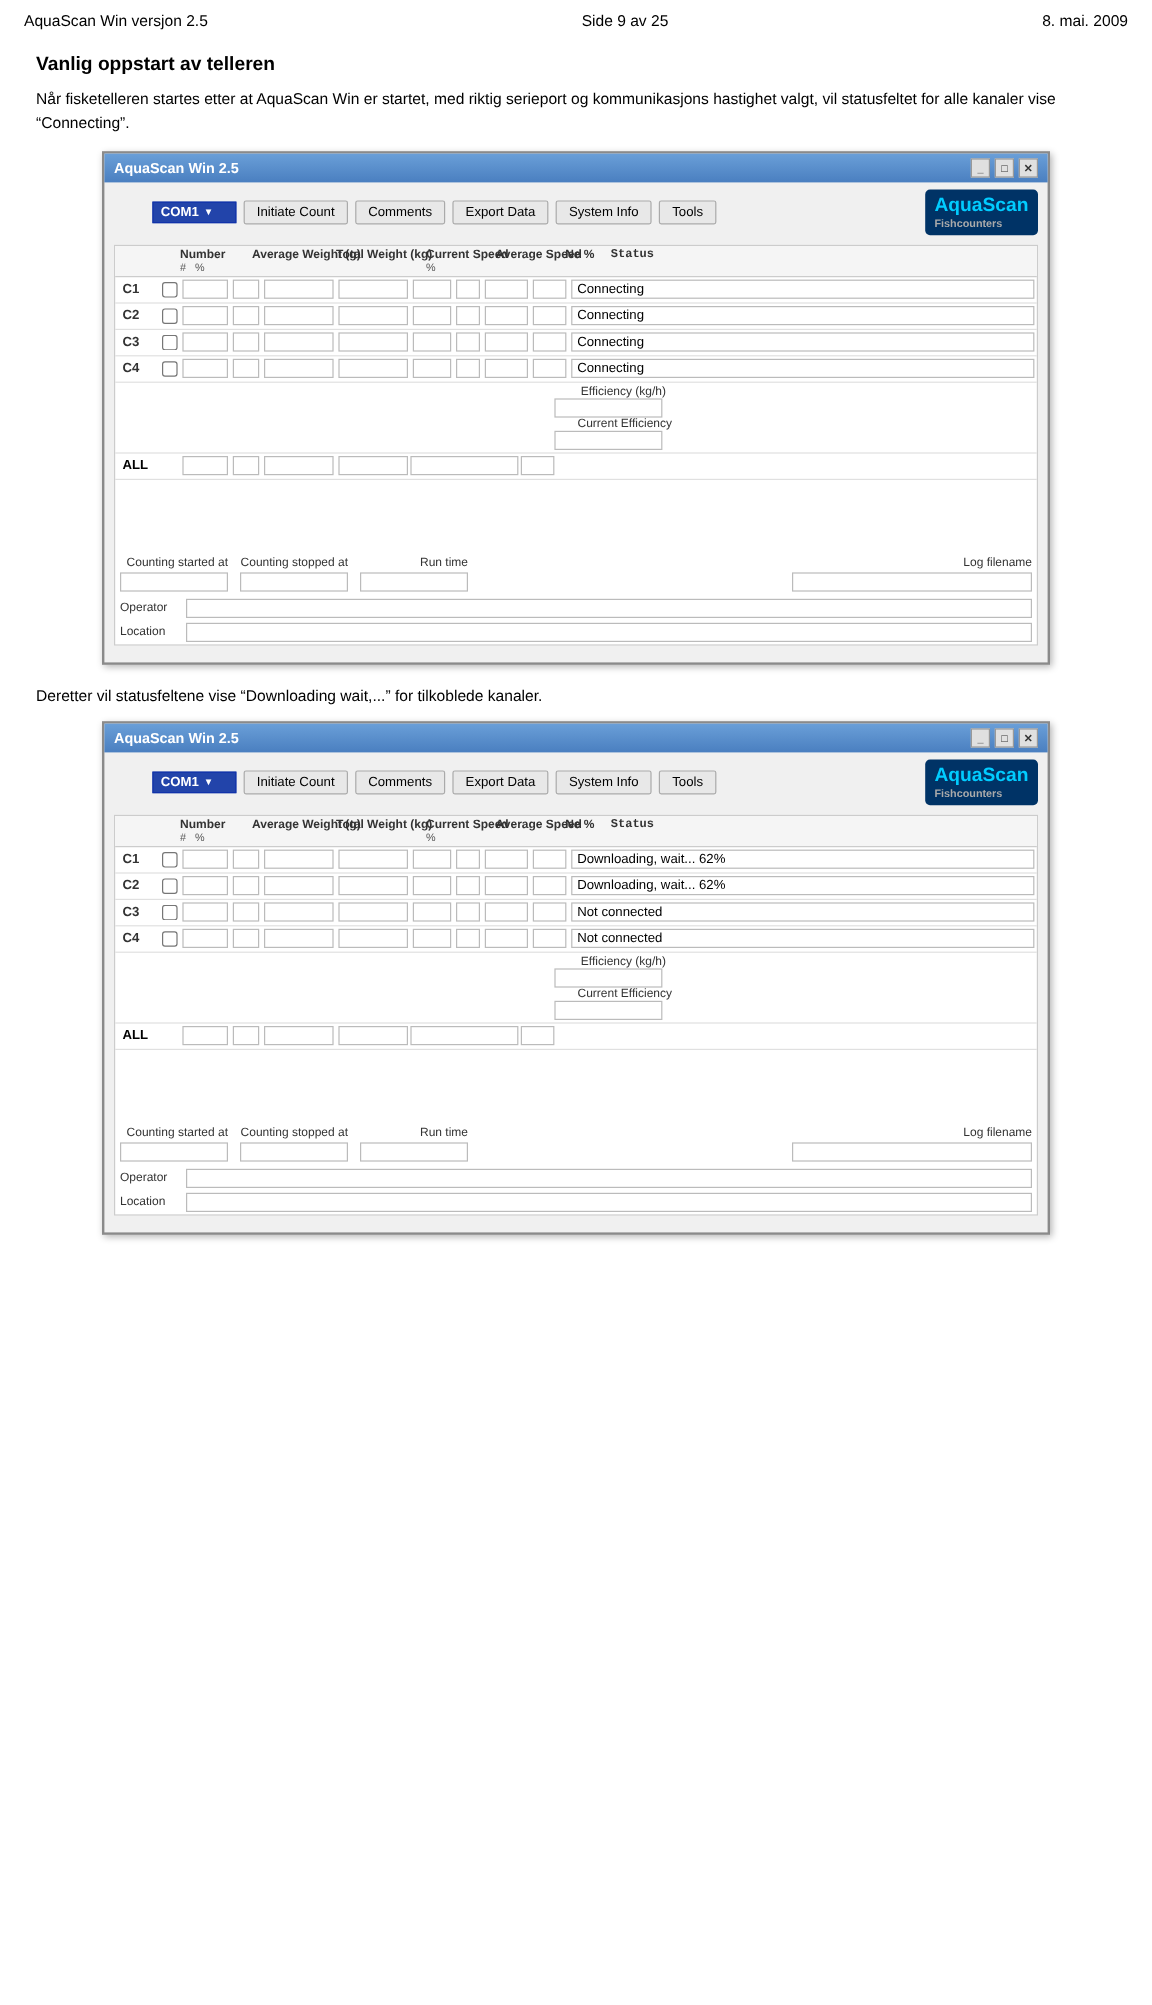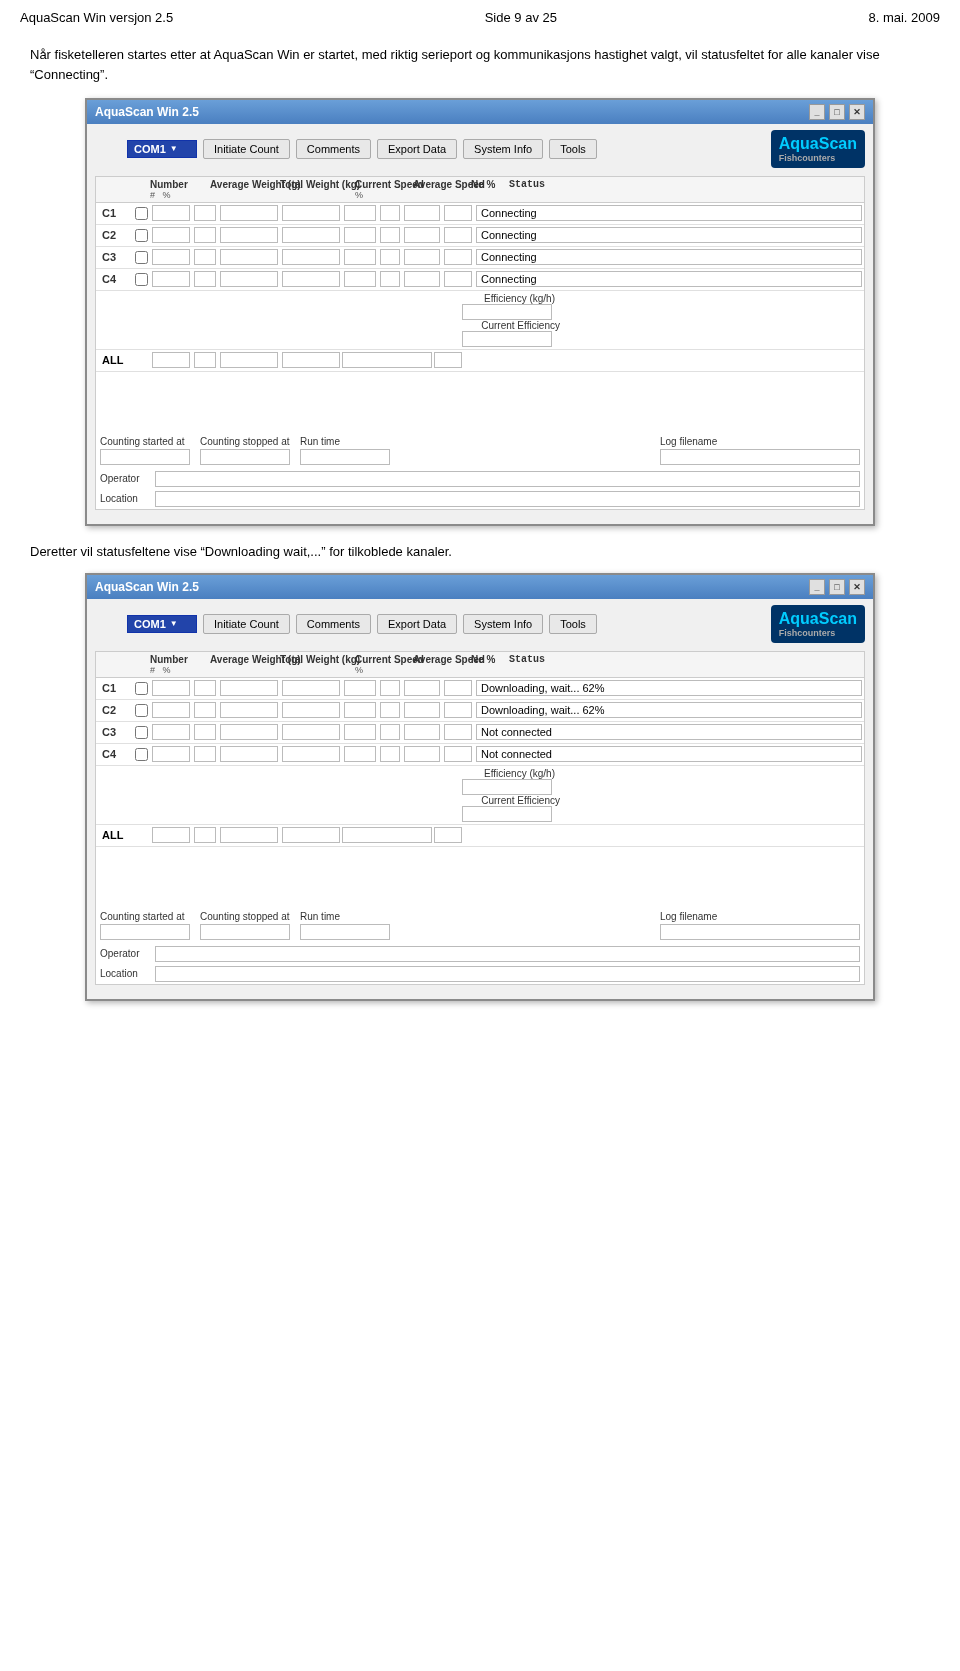--- a/index.html
+++ b/index.html
@@ -289,20 +289,21 @@
 
     .info-group {
       display: flex;
       flex-direction: column;
       gap: 2px;
     }
 
     .info-label {
       font-size: 10px;
       color: #333;
+      text-align: right;
     }
 
     .info-field {
       height: 16px;
       border: 1px solid #bbb;
       background: #fff;
       font-size: 10px;
     }
 
     .info-field-sm { width: 90px; }
@@ -367,20 +368,21 @@
 <body>
 
 <div class="page-header">
   <span>AquaScan Win versjon 2.5</span>
   <span>Side 9 av 25</span>
   <span>8. mai. 2009</span>
 </div>
 
 <div class="doc-body">
 
+  <div class="section-title">Vanlig oppstart av telleren</div>
   <div class="section-text">Når fisketelleren startes etter at AquaScan Win er startet, med riktig serieport og kommunikasjons hastighet valgt, vil statusfeltet for alle kanaler vise “Connecting”.</div>
 
   <div class="app-window">
     <div class="title-bar">
       <span>AquaScan Win 2.5</span>
       <div class="title-bar-controls">
         <div class="title-bar-btn">_</div>
         <div class="title-bar-btn">□</div>
         <div class="title-bar-btn">✕</div>
       </div>

